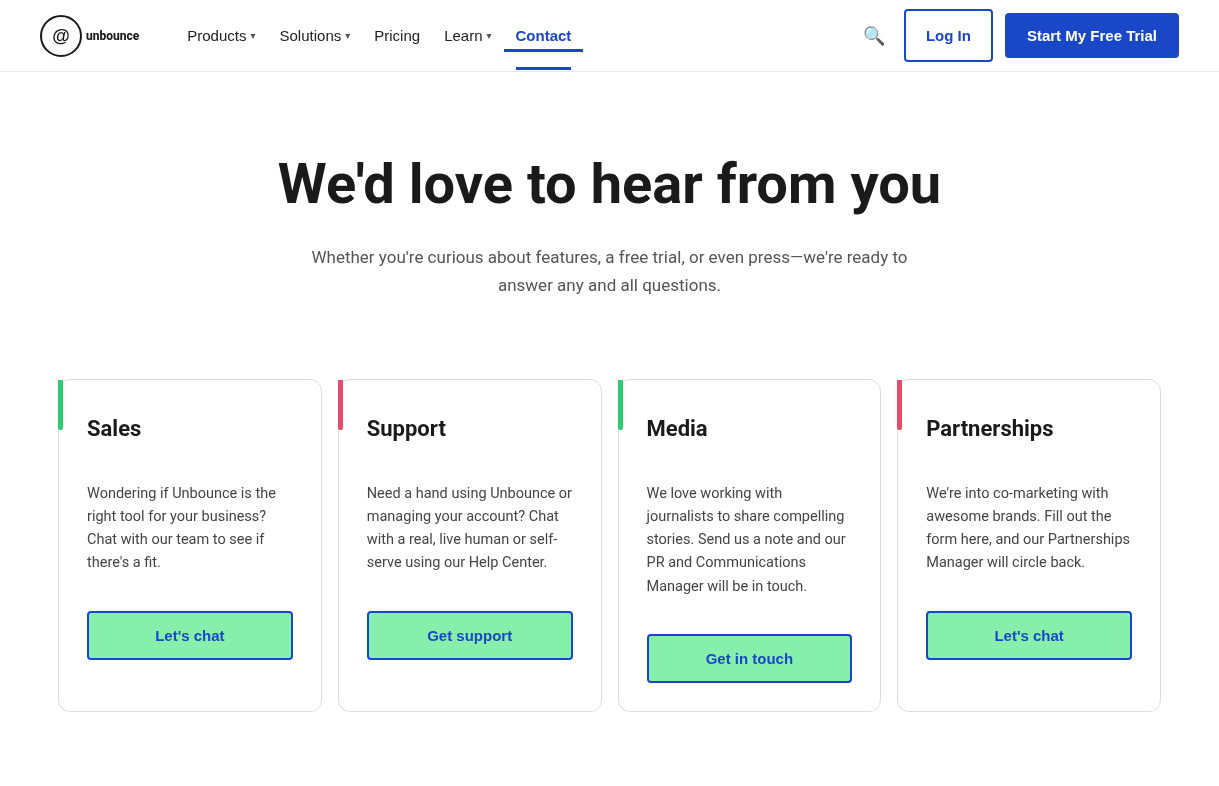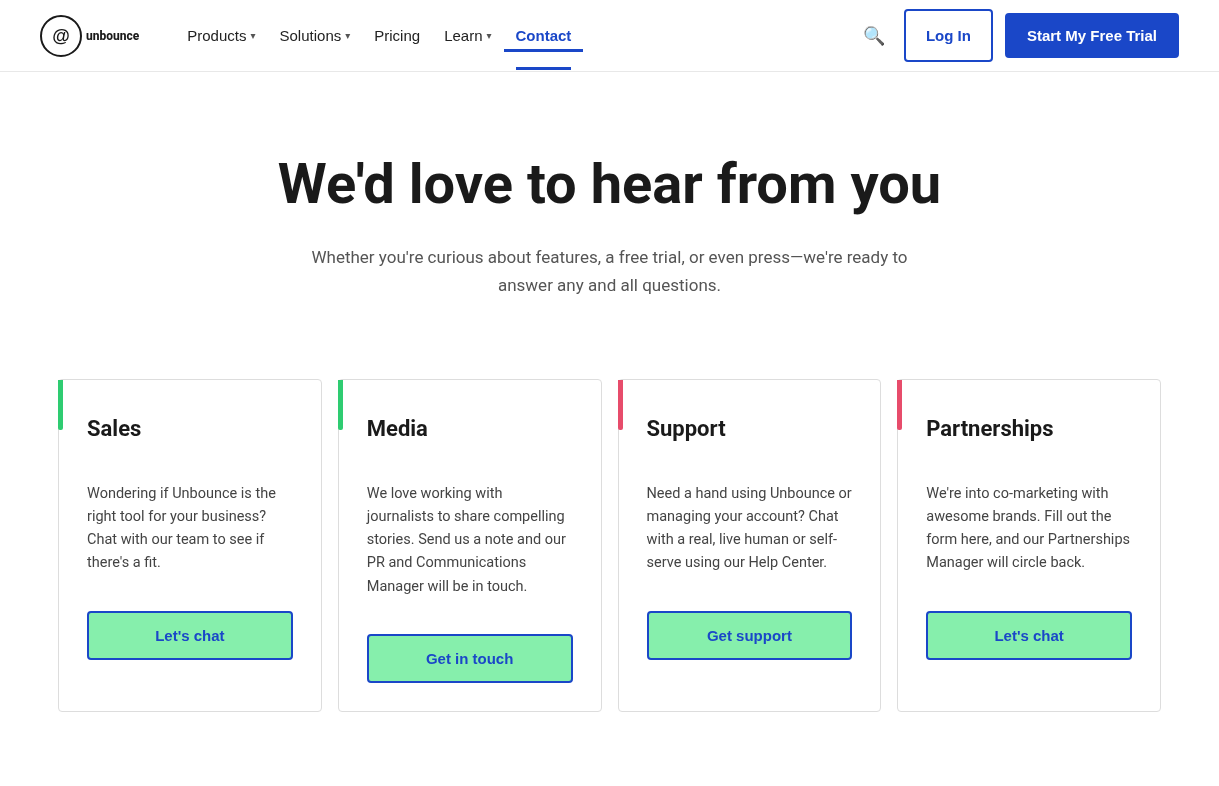--- a/index.html
+++ b/index.html
@@ -128,21 +128,21 @@
     .cards-container {
       display: flex;
       gap: 0;
       padding: 20px 50px 60px;
       justify-content: center;
     }
     .card {
       flex: 1;
       max-width: 290px;
       border: 1px solid #ddd;
-      border-radius: 4px;
+      border-radius: 12px;
       padding: 32px 28px 28px;
       margin: 0 8px;
       position: relative;
       background: #fff;
     }
     .card-accent {
       position: absolute;
       top: 0;
       left: -1px;
       width: 5px;
@@ -250,30 +250,30 @@
 </section>
 
 <div class="cards-container">
 <div class="card">
       <div class="card-accent" style="background:#2ecc71;"></div>
       <h2 class="card-title">Sales</h2>
       <p class="card-desc">Wondering if Unbounce is the right tool for your business? Chat with our team to see if there's a fit.</p>
       <button class="card-btn">Let's chat</button>
     </div>
     <div class="card">
+      <div class="card-accent" style="background:#e74c6b;"></div>
+      <h2 class="card-title">Support</h2>
+      <p class="card-desc">Need a hand using Unbounce or managing your account? Chat with a real, live human or self-serve using our Help Center.</p>
+      <button class="card-btn">Get support</button>
+    </div>
+    <div class="card">
       <div class="card-accent" style="background:#2ecc71;"></div>
       <h2 class="card-title">Media</h2>
       <p class="card-desc">We love working with journalists to share compelling stories. Send us a note and our PR and Communications Manager will be in touch.</p>
       <button class="card-btn">Get in touch</button>
-    </div>
-    <div class="card">
-      <div class="card-accent" style="background:#e74c6b;"></div>
-      <h2 class="card-title">Support</h2>
-      <p class="card-desc">Need a hand using Unbounce or managing your account? Chat with a real, live human or self-serve using our Help Center.</p>
-      <button class="card-btn">Get support</button>
     </div>
     <div class="card">
       <div class="card-accent" style="background:#e74c6b;"></div>
       <h2 class="card-title">Partnerships</h2>
       <p class="card-desc">We're into co-marketing with awesome brands. Fill out the form here, and our Partnerships Manager will circle back.</p>
       <button class="card-btn">Let's chat</button>
     </div>
   </div>
 
 </body></html>

